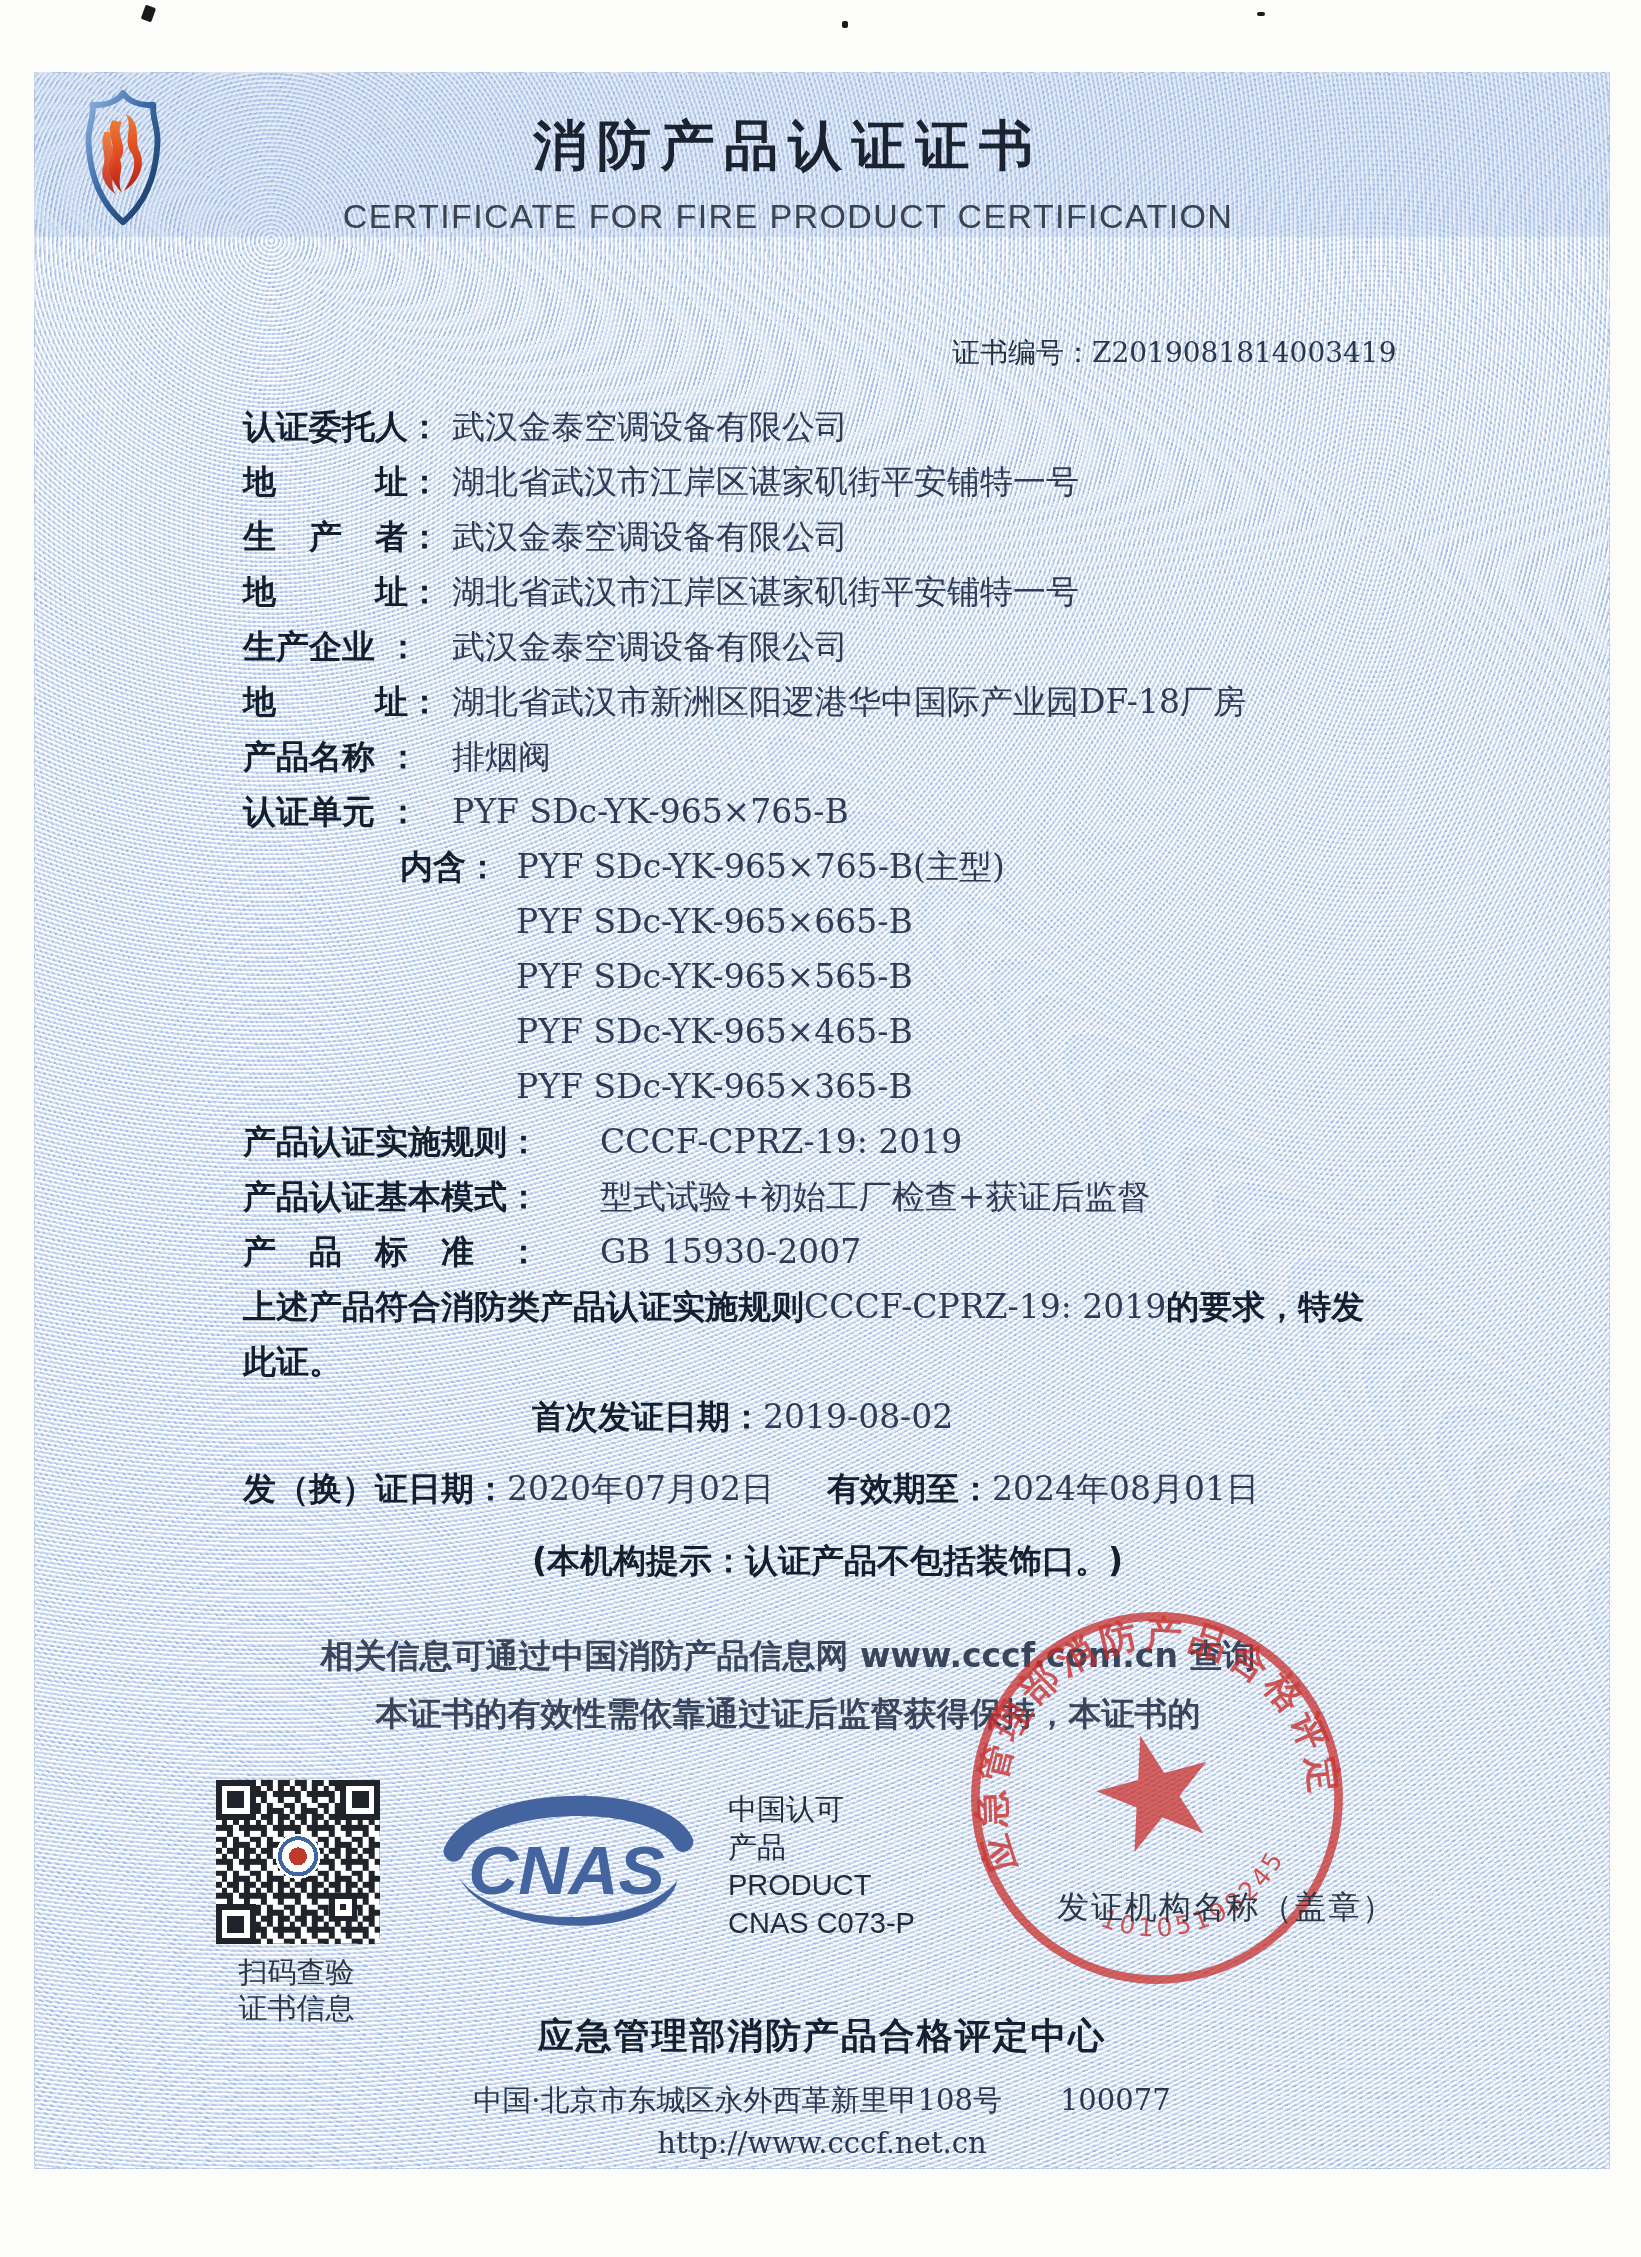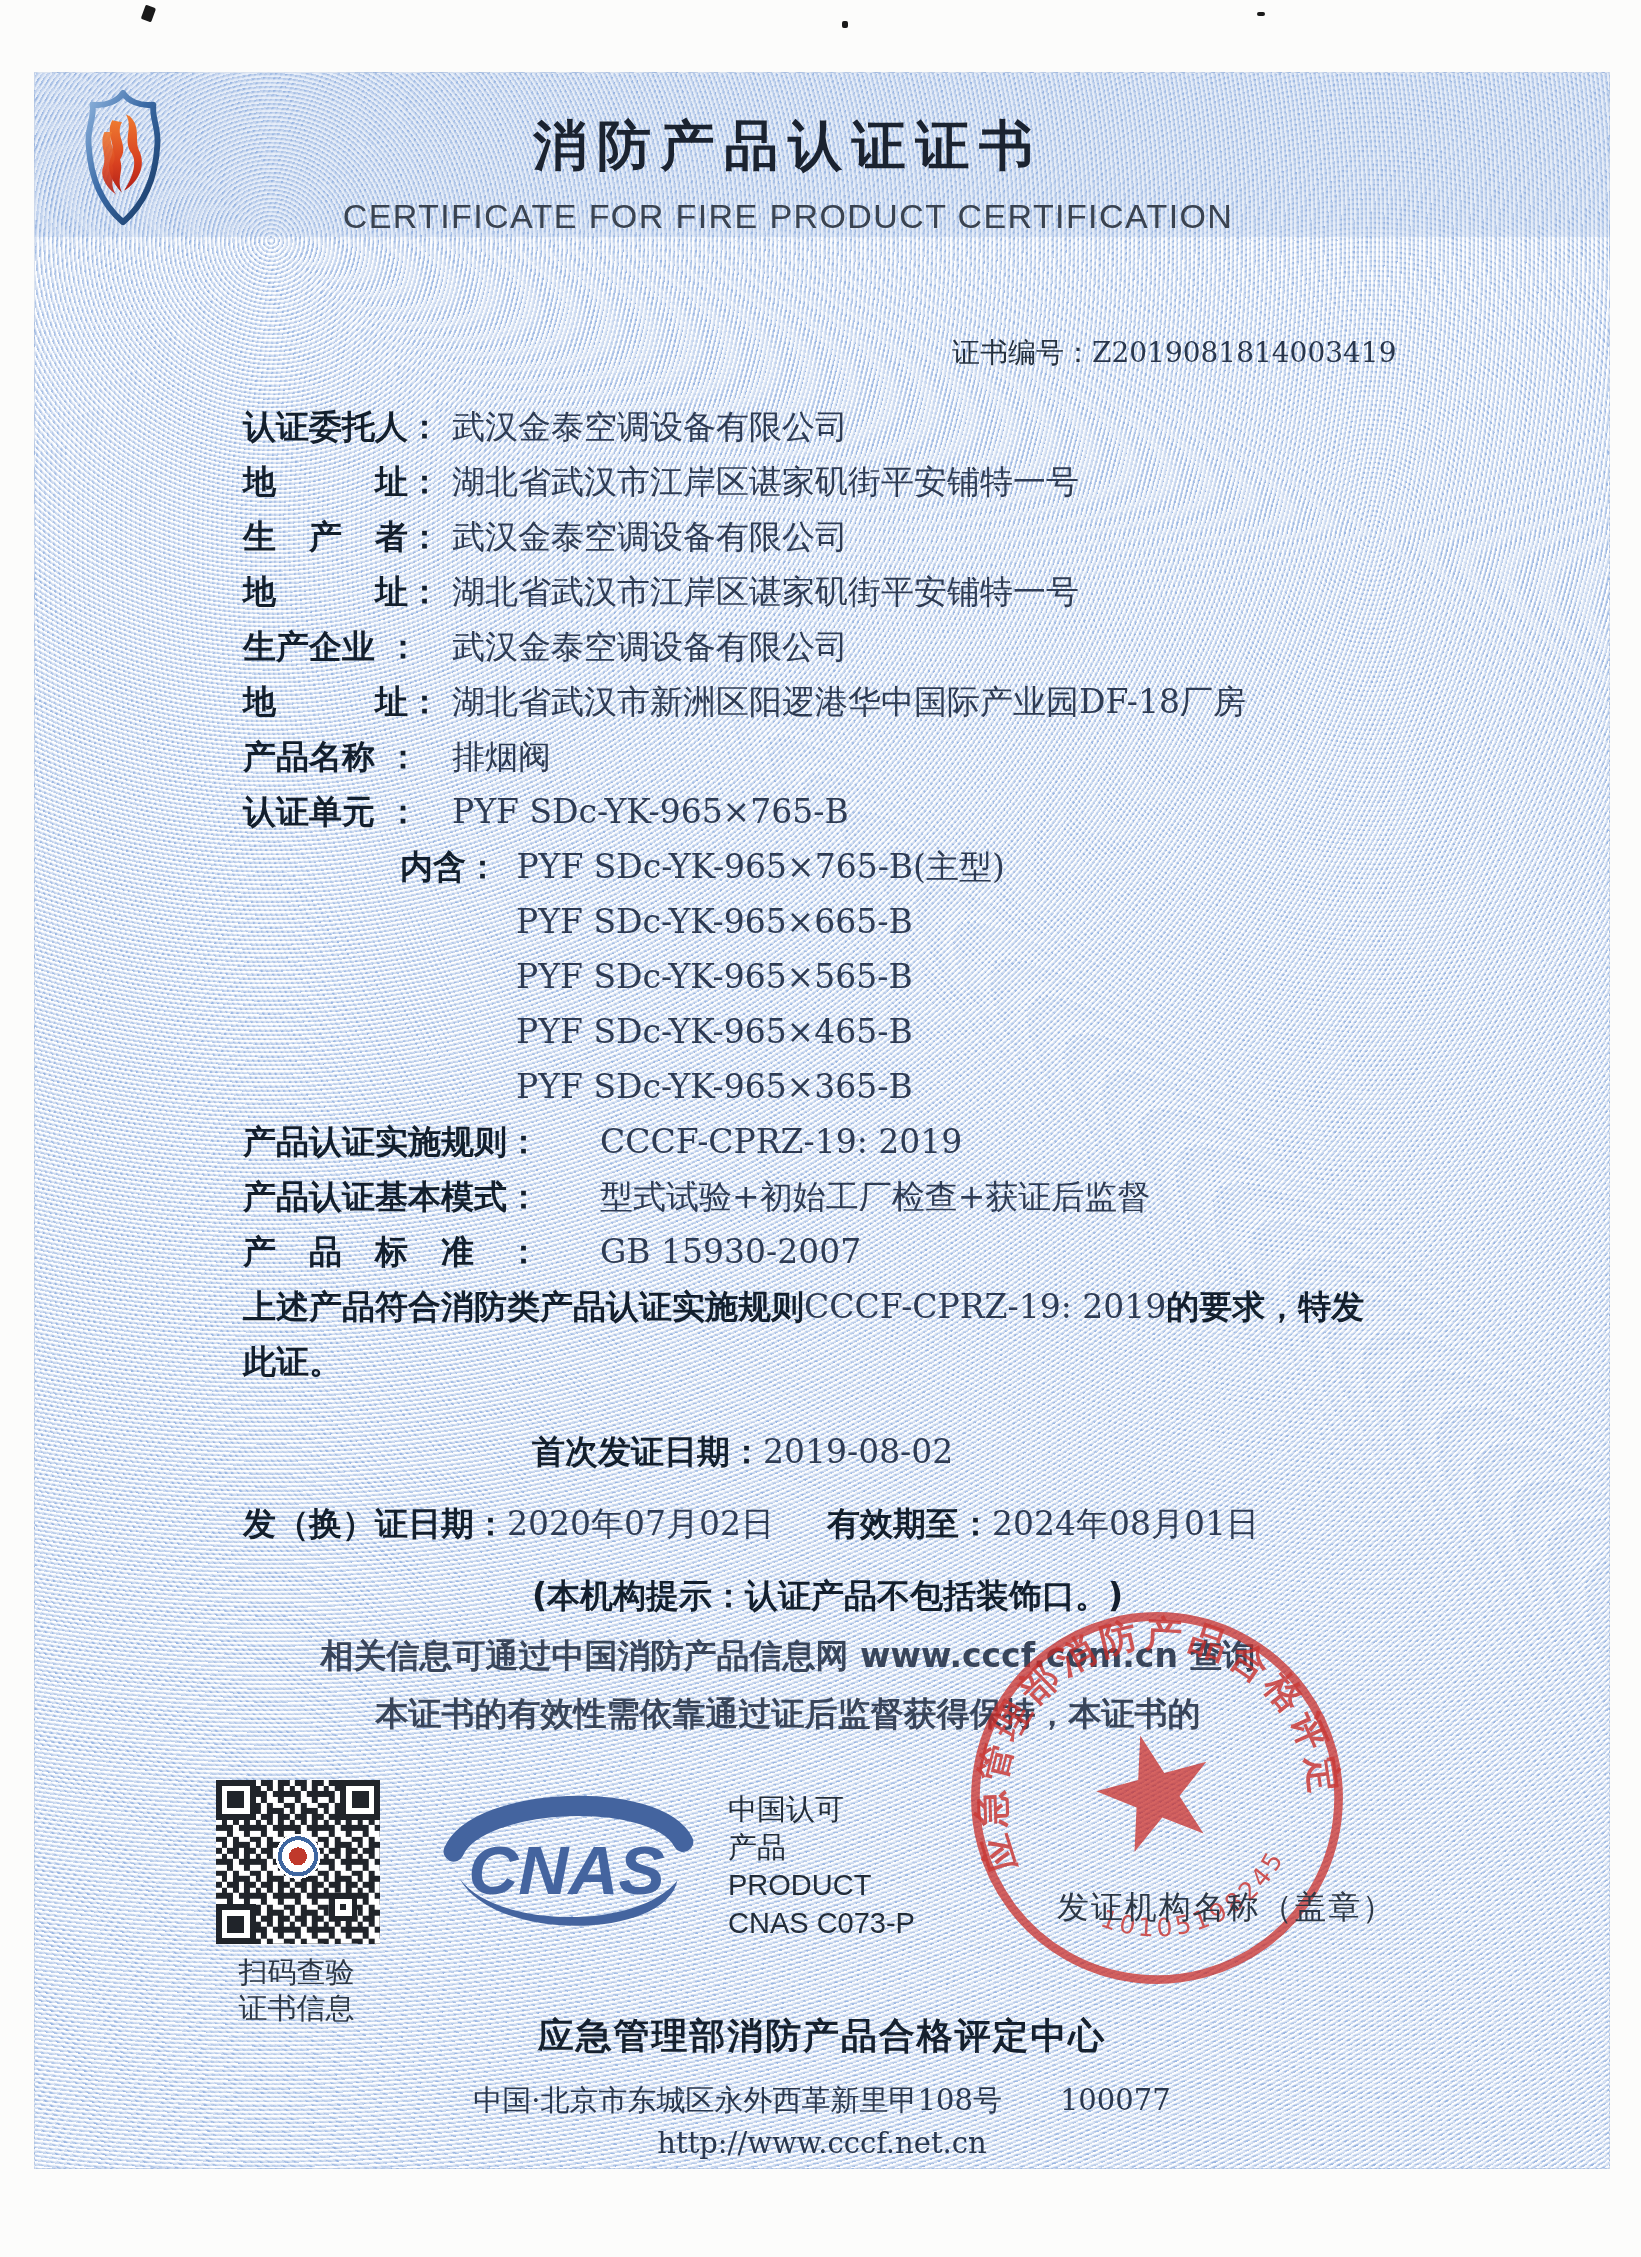--- a/index.html
+++ b/index.html
@@ -44,21 +44,21 @@
   }
   .lbl.wide{width:357px;}
   .val{font-family:"DejaVu Serif","Liberation Serif",serif;color:#2e3b53;}
   .row.indent{padding-left:273px;}
   .inner-lbl{
     display:inline-block;width:256px;text-align:right;font-weight:700;color:#131f2d;
     font-family:"DejaVu Sans","DejaVu Sans",sans-serif;vertical-align:top;
   }
   .inner-lbl + .val{margin-left:17.4px;}
   .b{font-weight:700;color:#131f2d;font-family:"DejaVu Sans",sans-serif;}
-  .gap-top{margin-top:35px;}
+  .gap-top{}
   .gap-sm{margin-top:17px;}
   .pad-center{padding-left:289px;}
   .sep{display:inline-block;width:53px;}
   .validity{
     position:absolute;left:0;top:1554px;width:1506px;text-align:center;
     font-size:33px;line-height:58px;font-weight:600;color:#39455a;
     font-family:"DejaVu Sans","Liberation Sans",sans-serif;
   }
   .qr{position:absolute;left:181px;top:1707px;width:164px;height:164px;}
   .qr-caption{

